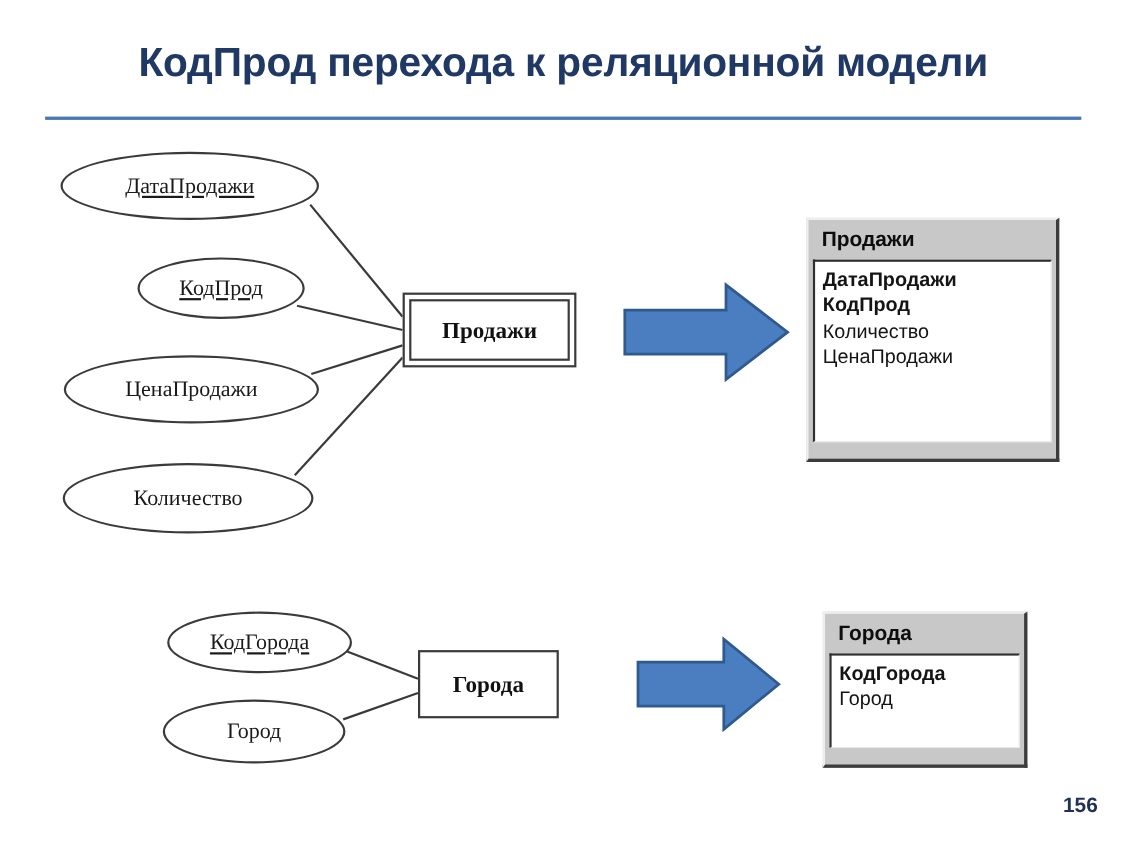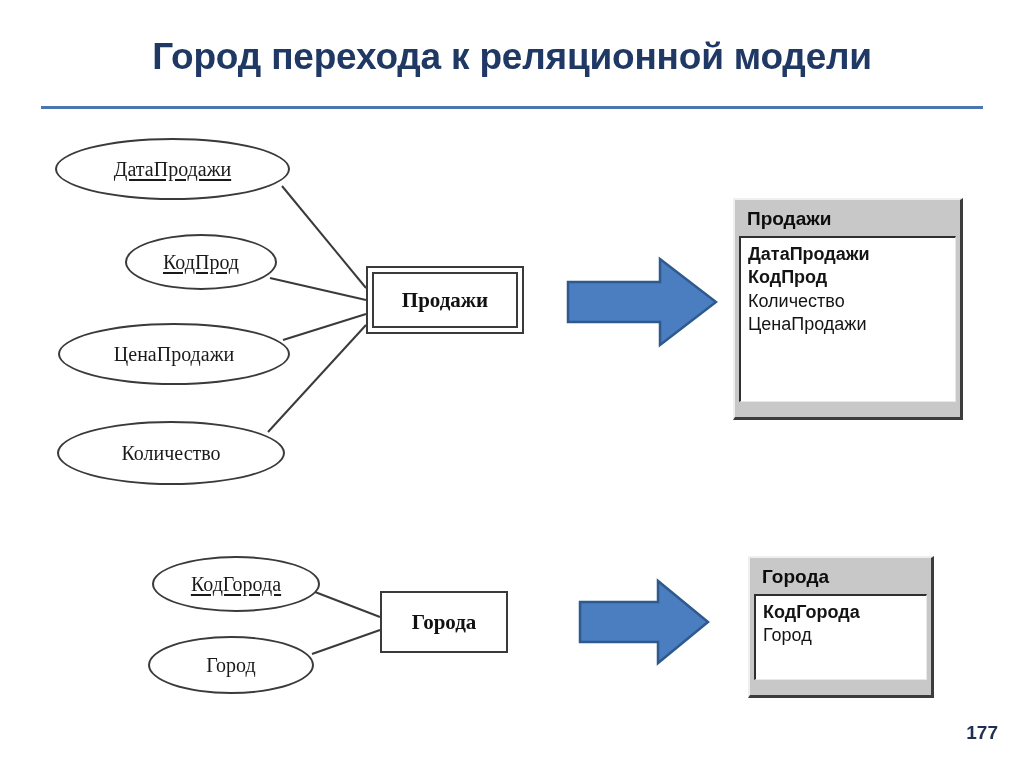--- a/index.html
+++ b/index.html
@@ -169,21 +169,21 @@
     font-weight: bold;
     color: #1f2f55;
   }
 </style>
 </head>
 <body>
 
 <div id="slide">
 
   <div id="title-area">
-    <div id="slide-title">Город перехода к реляционной модели</div>
+    <div id="slide-title">КодПрод перехода к реляционной модели</div>
   </div>
   <div id="title-rule"></div>
 
   <svg class="connector-layer">
 
     <line x1="282" y1="186" x2="366" y2="288" stroke="#3a3a3a" stroke-width="2"></line>
 
     <line x1="270" y1="278" x2="366" y2="300" stroke="#3a3a3a" stroke-width="2"></line>
 
     <line x1="283" y1="340" x2="366" y2="314" stroke="#3a3a3a" stroke-width="2"></line>
@@ -248,15 +248,15 @@
   </svg>
 
   <div class="rel-table" style="left:748px; top:556px; width:186px; height:142px;">
     <div class="tbl-head">Города</div>
     <div class="tbl-body" style="height:86px;">
       <div class="fld pk">КодГорода</div>
       <div class="fld">Город</div>
     </div>
   </div>
 
-  <div id="page-number">177</div>
+  <div id="page-number">156</div>
 
 </div>
 
 </body></html>

